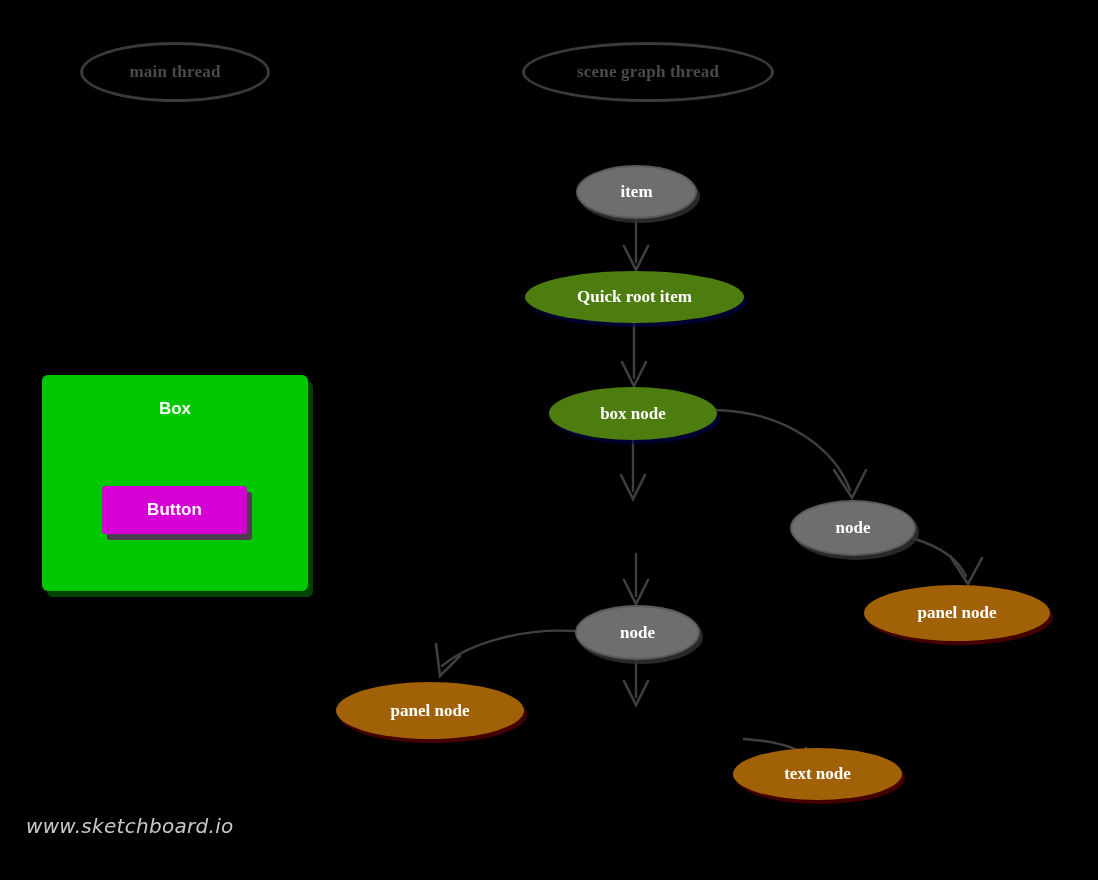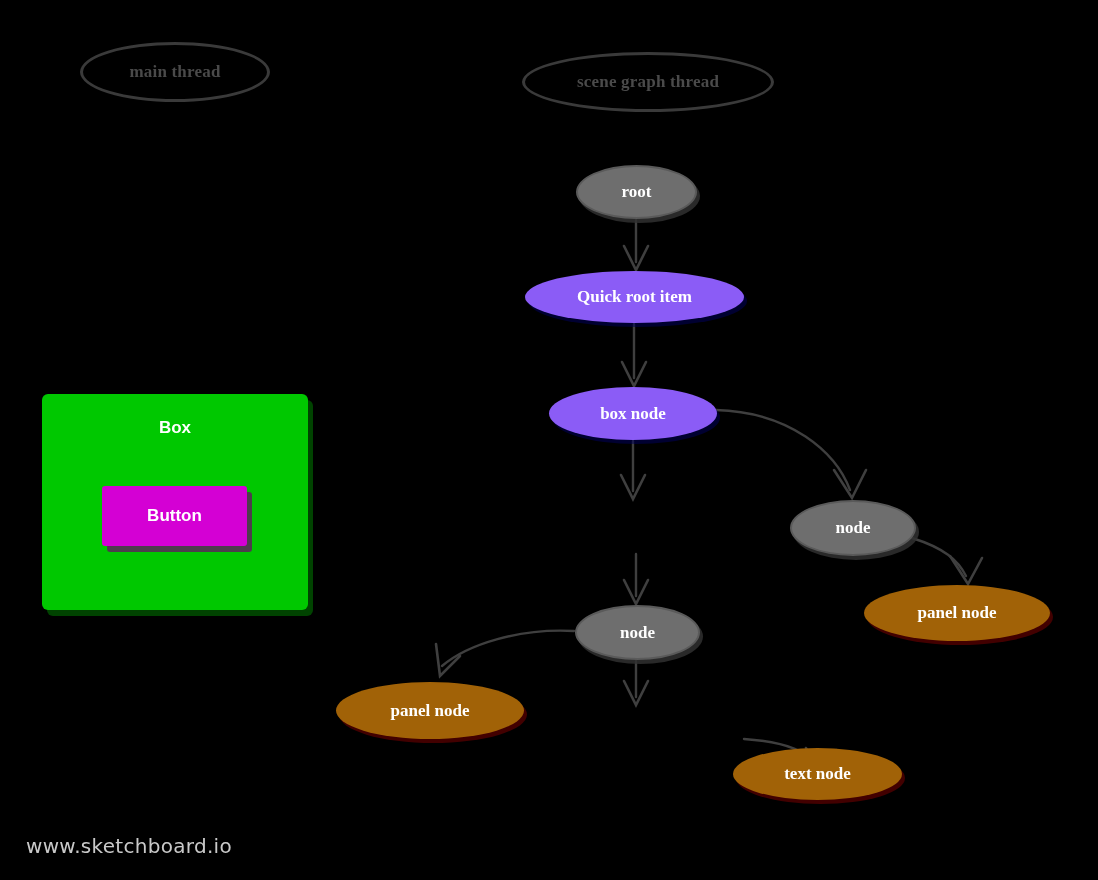--- a/index.html
+++ b/index.html
@@ -50,21 +50,21 @@
     color: #ffffff;
     font-weight: bold;
     font-size: 17px;
   }
   .sg-gray {
     background: #6e6e6e;
     border: 2px solid #5a5a5a;
     box-shadow: 3px 4px 0 rgba(48,48,48,0.85);
   }
   .sg-blue {
-    background: #8b5cf6;
+    background: #4d7c0f;
     box-shadow: 3px 4px 0 rgba(0,0,90,0.55);
   }
   .sg-red {
     background: #a16207;
     box-shadow: 3px 4px 0 rgba(120,0,0,0.55);
   }
   
   .ui-box {
     background: #00c800;
     border-radius: 6px;
@@ -79,25 +79,26 @@
     background: #d400d4;
     border-radius: 3px;
     box-shadow: 5px 6px 0 rgba(110,0,110,0.7);
     color: #ffffff;
     font-weight: bold;
     font-size: 17px;
   }
   .watermark {
     position: absolute;
     left: 26px;
-    top: 834px;
+    top: 814px;
     color: #c9c9c9;
     font-size: 20px;
     font-family: "DejaVu Sans", sans-serif;
     letter-spacing: 0.3px;
+    font-style: italic;
   }
 </style>
 </head>
 <body>
 
 <div id="canvas">
 
   <svg id="edges" viewBox="0 0 1098 880">
     <g fill="none" stroke="#3f3f3f" stroke-width="2.4" stroke-linecap="round">
 
@@ -144,33 +145,33 @@
       <g>
         <path d="M 744 739 C 788 742 810 752 820 770"></path>
         <path d="M 806 748 L 822 778 L 836 750" stroke-width="2.6"></path>
       </g>
     </g>
   </svg>
 
   <div class="node ellipse lane" style="left:80px; top:42px; width:190px; height:60px;">
     <span>main thread</span>
   </div>
-  <div class="node ellipse lane" style="left:522px; top:52px; width:252px; height:60px;text-align:right;">
+  <div class="node ellipse lane" style="left:522px; top:42px; width:252px; height:60px;text-align:right;">
     <span>scene graph thread</span>
   </div>
 
-  <div class="node ui-box" style="left:42px; top:394px; width:266px; height:216px;">
+  <div class="node ui-box" style="left:42px; top:375px; width:266px; height:216px;">
     <span>Box</span>
   </div>
-  <div class="node ui-button" style="left:102px; top:486px; width:145px; height:60px;">
+  <div class="node ui-button" style="left:102px; top:486px; width:145px; height:48px;">
     <span>Button</span>
   </div>
 
   <div class="node ellipse sg sg-gray" style="left:576px; top:165px; width:121px; height:54px;">
-    <span>root</span>
+    <span>item</span>
   </div>
 
   <div class="node ellipse sg sg-blue" style="left:525px; top:271px; width:219px; height:52px;">
     <span>Quick root item</span>
   </div>
 
   <div class="node ellipse sg sg-blue" style="left:549px; top:387px; width:168px; height:53px;align-items:center;">
     <span>box node</span>
   </div>
 

